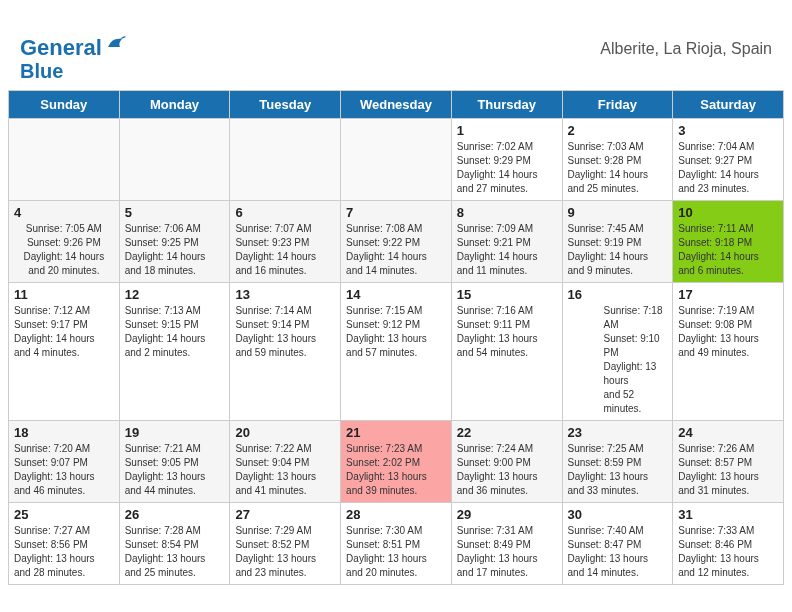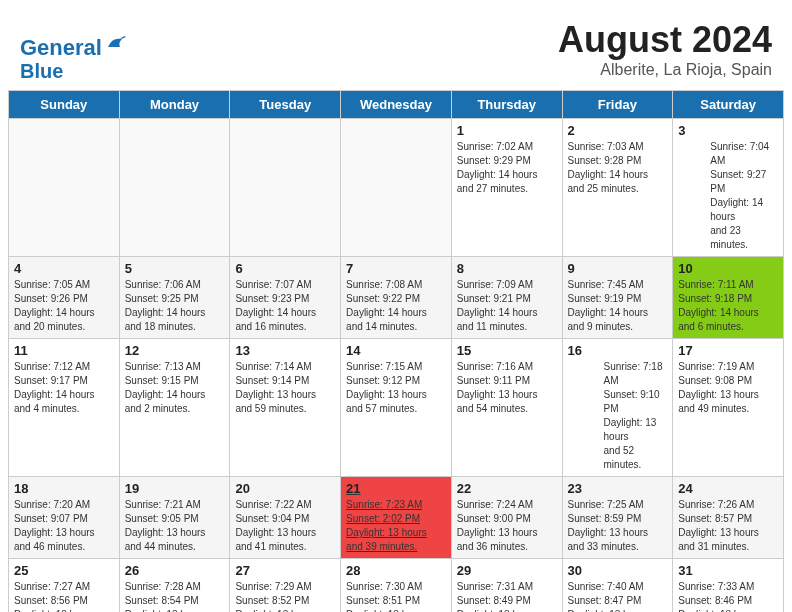--- a/index.html
+++ b/index.html
@@ -98,21 +98,20 @@
         <span class="logo-text"><span>General</span></span>
         <svg width="22" height="22" viewBox="0 0 22 22" style="margin-left:2px;margin-top:-8px;">
           <path d="M4 14 Q8 4 18 6 Q14 10 16 14" fill="#1a6faf"></path>
           <path d="M16 6 Q20 2 22 4 Q18 6 16 6" fill="#1a6faf"></path>
         </svg>
       </div>
       <span class="logo-text" style="color:#1a6faf;font-size:20px;">Blue</span>
     </div>
   </div>
   <div class="title-block">
-    <h1>August 2024</h1>
     <h2>Alberite, La Rioja, Spain</h2>
   </div>
 </div>
 
 <div class="calendar-wrapper">
   <table class="calendar">
     <thead>
       <tr>
       <th>Sunday</th>
           <th>Monday</th>
@@ -138,30 +137,30 @@
           </td>
           <td>
             <span class="day-num">2</span>
             <div class="day-detail" style="white-space: pre-line;">Sunrise: 7:03 AM
 Sunset: 9:28 PM
 Daylight: 14 hours
 and 25 minutes.</div>
           </td>
           <td>
             <span class="day-num">3</span>
-            <div class="day-detail" style="white-space: pre-line; margin-left: 32px;">Sunrise: 7:04 AM
+            <div class="day-detail" style="white-space: pre-line;">Sunrise: 7:04 AM
 Sunset: 9:27 PM
 Daylight: 14 hours
 and 23 minutes.</div>
           </td>
         </tr>
         <tr style="background: rgb(245, 245, 245);">
           <td style="background: rgb(245, 245, 245);">
             <span class="day-num">4</span>
-            <div class="day-detail" style="white-space: pre-line;">Sunrise: 7:05 AM
+            <div class="day-detail" style="white-space: pre-line; text-align: center;">Sunrise: 7:05 AM
 Sunset: 9:26 PM
 Daylight: 14 hours
 and 20 minutes.</div>
           </td>
           <td style="background: rgb(245, 245, 245);">
             <span class="day-num">5</span>
             <div class="day-detail" style="white-space: pre-line;">Sunrise: 7:06 AM
 Sunset: 9:25 PM
 Daylight: 14 hours
 and 18 minutes.</div>
@@ -268,21 +267,21 @@
 Daylight: 13 hours
 and 44 minutes.</div>
           </td>
           <td style="background: rgb(245, 245, 245);">
             <span class="day-num">20</span>
             <div class="day-detail" style="white-space: pre-line;">Sunrise: 7:22 AM
 Sunset: 9:04 PM
 Daylight: 13 hours
 and 41 minutes.</div>
           </td>
-          <td style="background: #ef4444; text-decoration: underline;">
+          <td style="background: #fca5a5;">
             <span class="day-num">21</span>
             <div class="day-detail" style="white-space: pre-line;">Sunrise: 7:23 AM
 Sunset: 2:02 PM
 Daylight: 13 hours
 and 39 minutes.</div>
           </td>
           <td style="background: rgb(245, 245, 245);">
             <span class="day-num">22</span>
             <div class="day-detail" style="white-space: pre-line;">Sunrise: 7:24 AM
 Sunset: 9:00 PM

